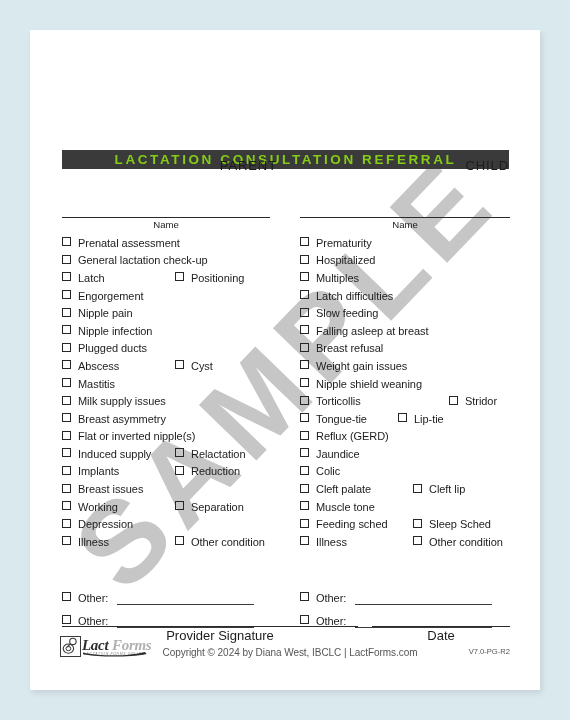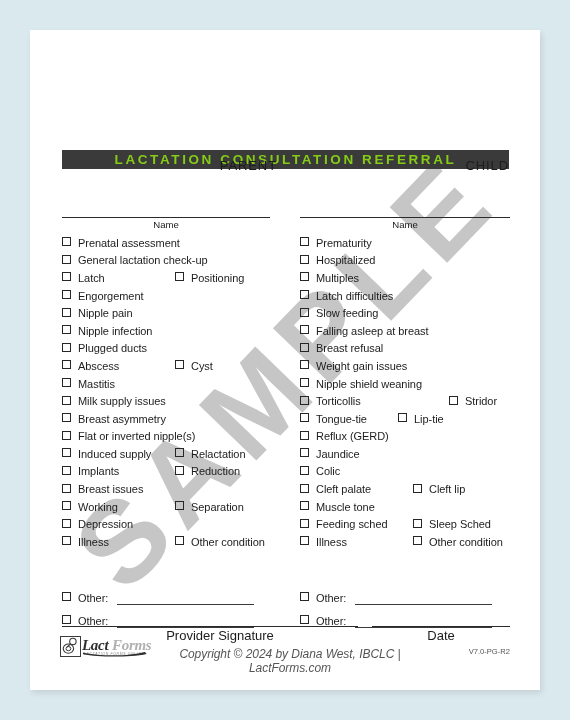--- a/index.html
+++ b/index.html
@@ -193,24 +193,23 @@
   .siglabel.provider { left: 110px; width: 160px; }
   .siglabel.date     { left: 342px; width: 138px; }
 
   
   .copyright {
     position: absolute;
     left: 110px;
     top: 617px;
     width: 300px;
     text-align: center;
-    font-size: 12px;
+    font-size: 10px;
     color: #555555;
     letter-spacing: -0.05px;
-    font-style: italic;
   }
   .version {
     position: absolute;
     left: 400px;
     top: 617px;
     width: 80px;
     text-align: right;
     font-size: 7.6px;
     color: #555555;
   }

